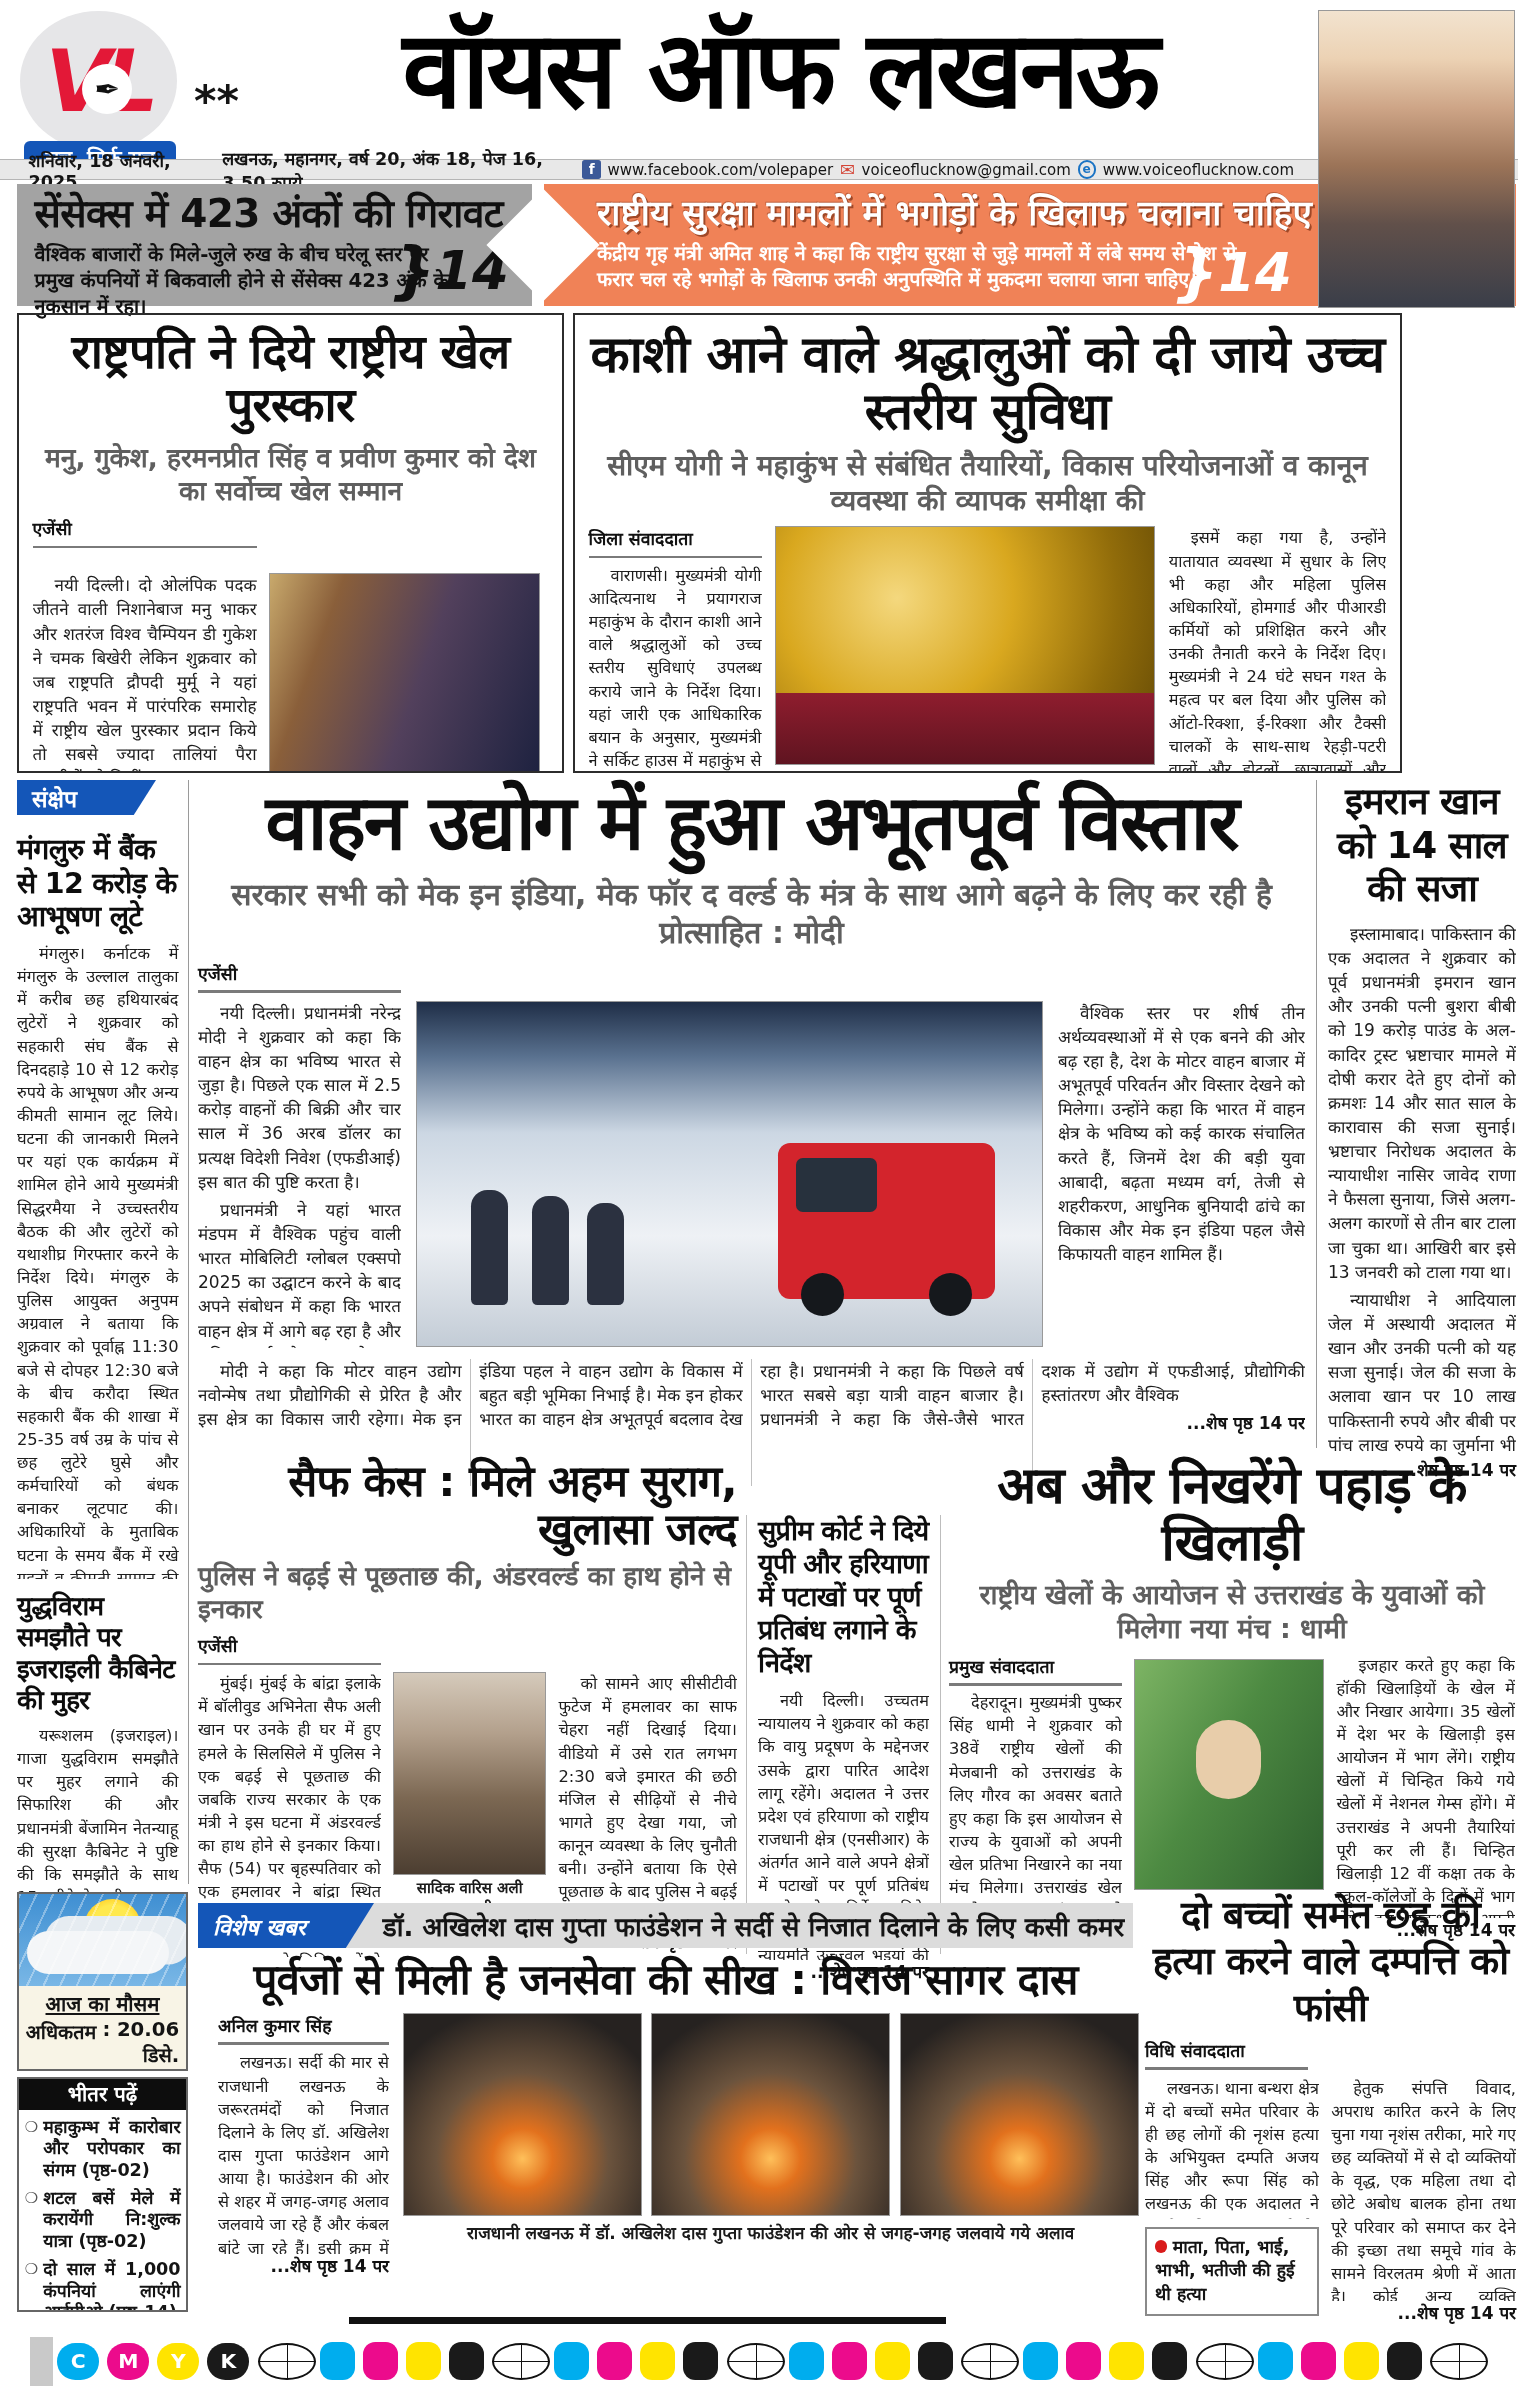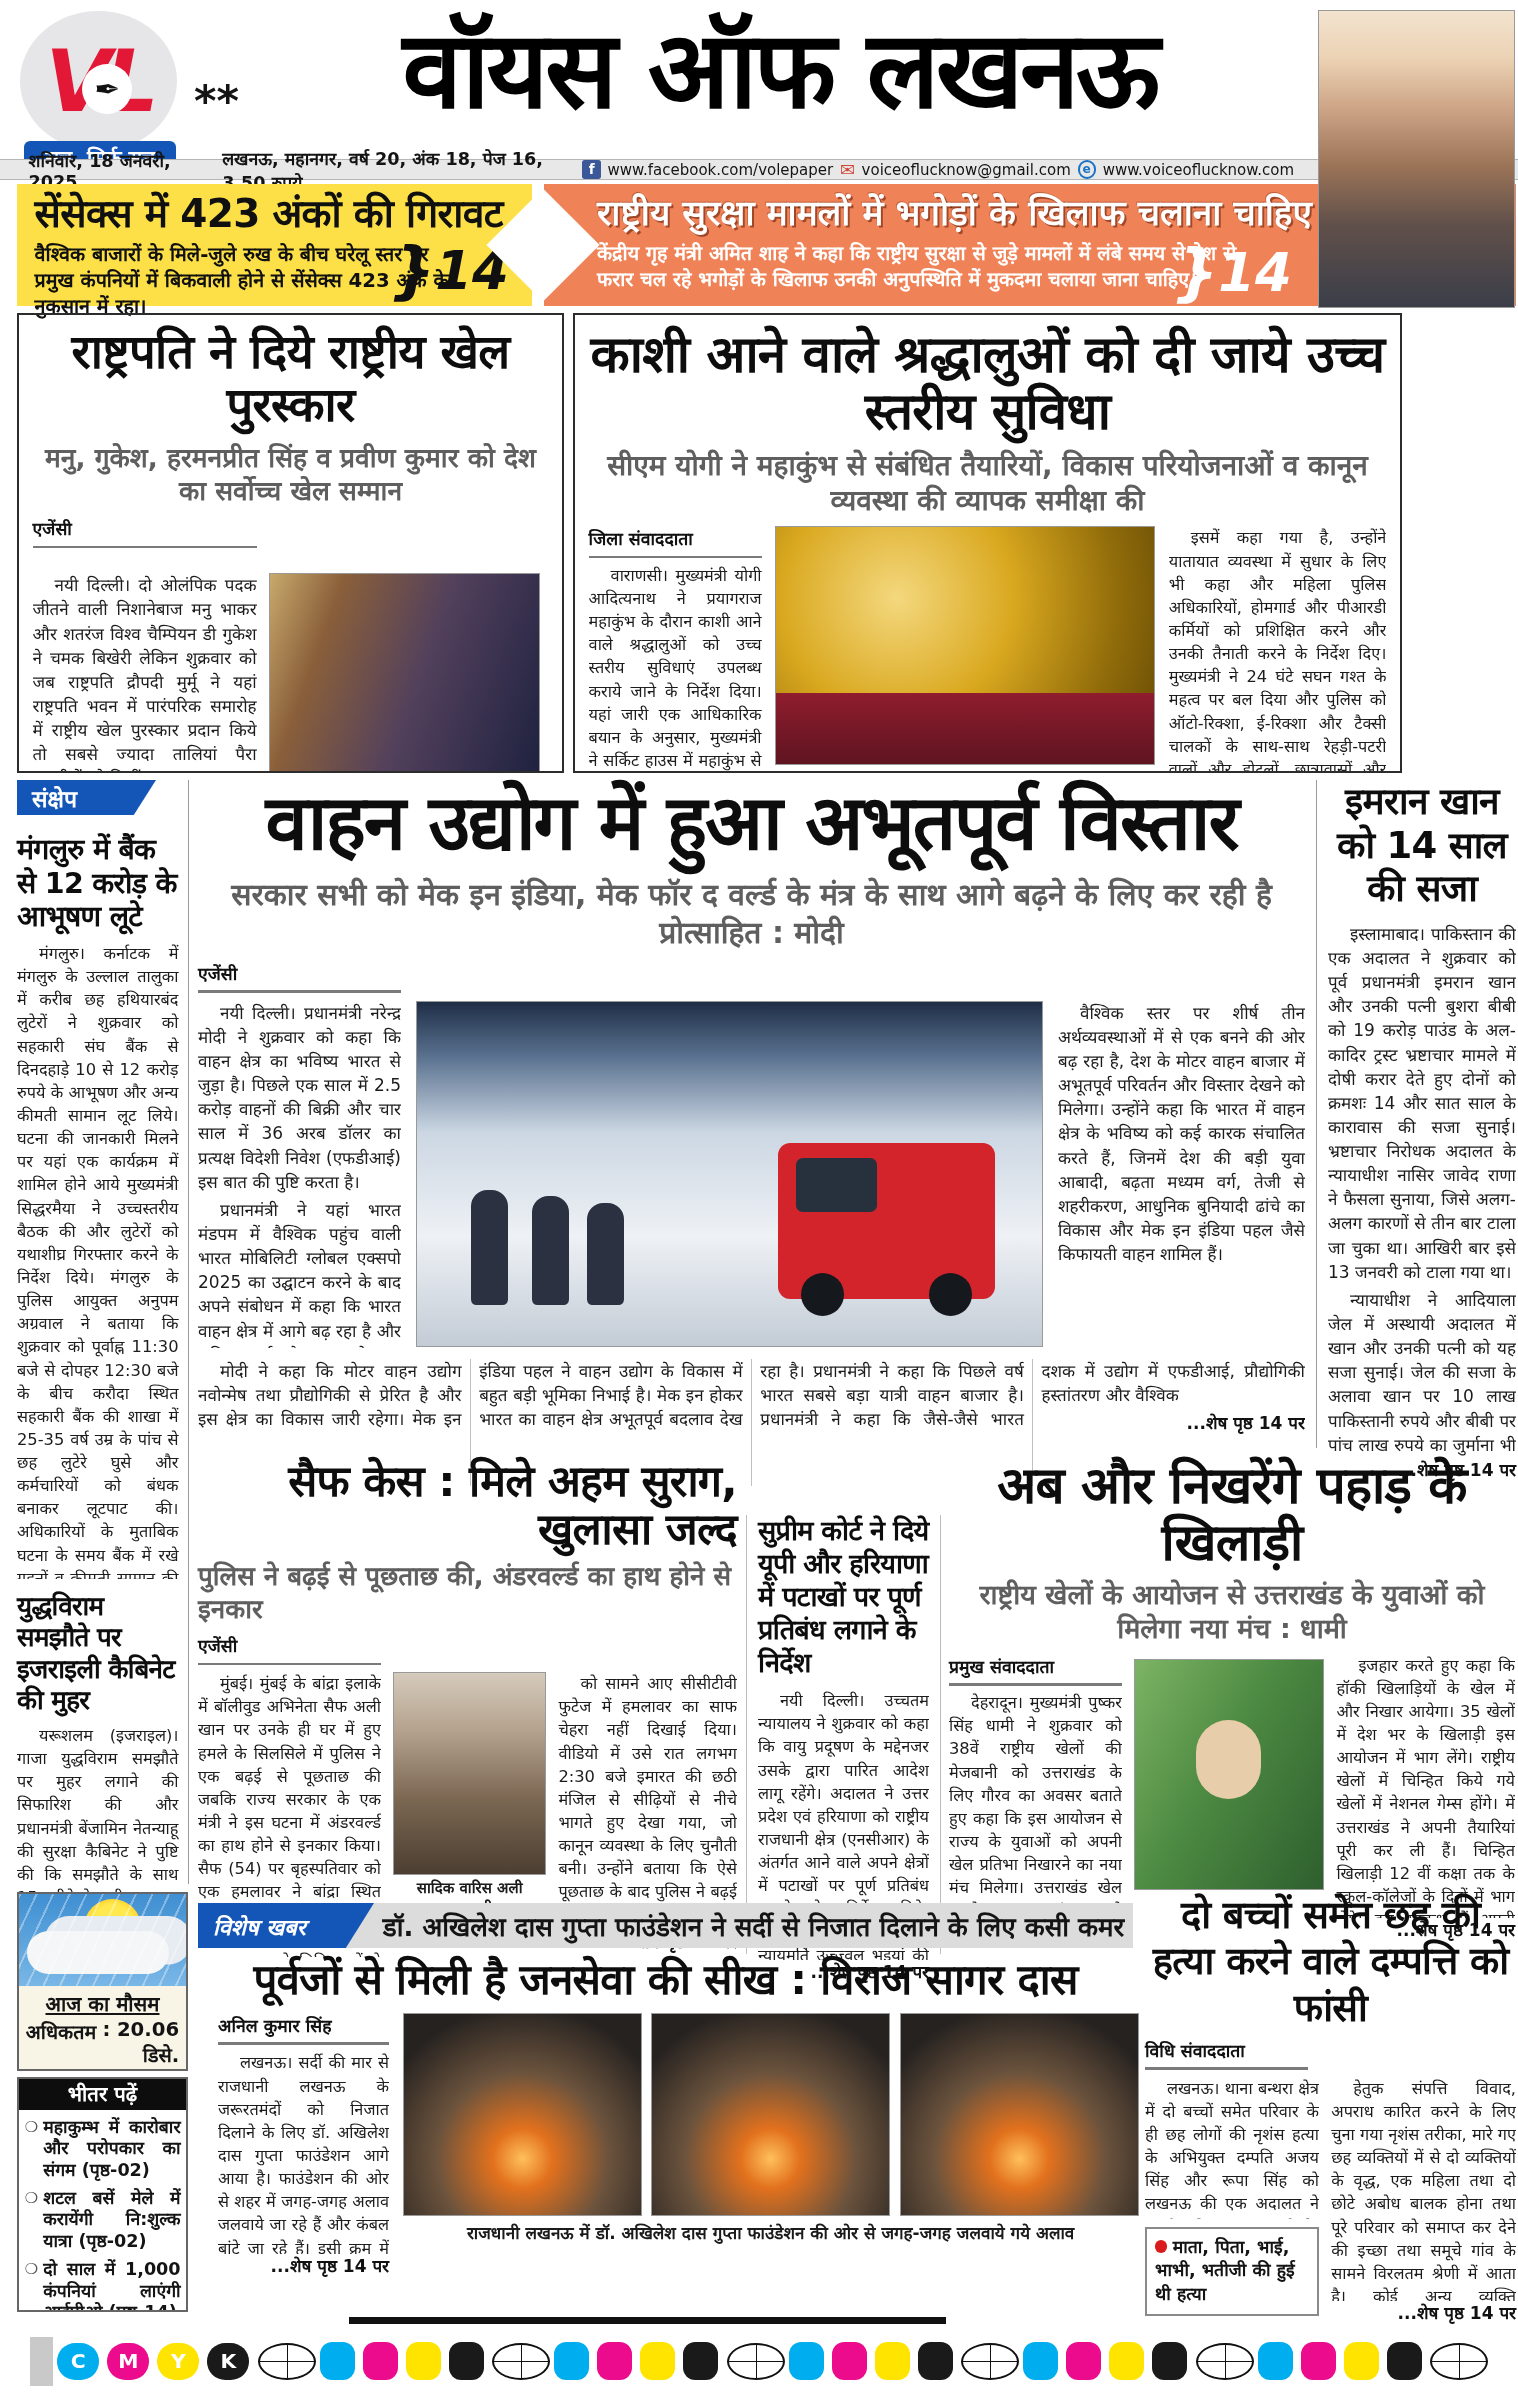--- a/index.html
+++ b/index.html
@@ -31,21 +31,21 @@
   .datestrip { background:#e8e8e8; border-top:0.7px solid #b5b5b5; border-bottom:0.7px solid #b5b5b5;
                display:flex; align-items:center; font-size:17.6px; font-weight:700; padding:0 0 0 28.5px; }
   .social { display:flex; align-items:center; gap:6.8px; font-size:15px; font-weight:400; }
   .fbicon { width:18.3px; height:18.3px; background:#3b5998; color:#fff; border-radius:2.7px; font-weight:800;
             display:flex; align-items:center; justify-content:center; font-size:13.6px; }
   .mailicon { color:#d44638; font-size:17.6px; }
   .webicon { width:18.3px; height:18.3px; border:2px solid #1a73c4; color:#1a73c4; border-radius:50%;
              display:flex; align-items:center; justify-content:center; font-weight:800; font-size:12.2px; }
 
   
-  .banner-yellow { background:#fde047; padding:8.1px 17.6px; }
+  .banner-yellow { background:#a3a3a3; padding:8.1px 17.6px; }
   .banner-salmon { background:#f08257; padding:8.1px 20.3px 8.1px 53px; }
   .b-head-y { font-size:39px; font-weight:800; color:#101010; line-height:1.15; letter-spacing:-0.7px; }
   .b-sub-y { font-size:19.7px; font-weight:700; color:#101010; line-height:1.3; width:420px; margin-top:5.4px; }
   .b-head-s { font-size:35px; font-weight:800; color:#fff; line-height:1.2;
               text-shadow:2px 2px 0 rgba(95,25,0,.55), -0.7px -0.7px 0 rgba(95,25,0,.35); }
   .b-sub-s { font-size:19.7px; font-weight:700; color:#fff; line-height:1.3; width:665px; margin-top:6.8px; }
   .bracegrp { display:flex; align-items:flex-end; font-style:italic; font-weight:900; }
   .brace { font-size:62px; line-height:.8; }
   .bpage { font-size:53px; line-height:.9; }
   .diamond { background:#fff; transform:rotate(45deg); z-index:3; }

